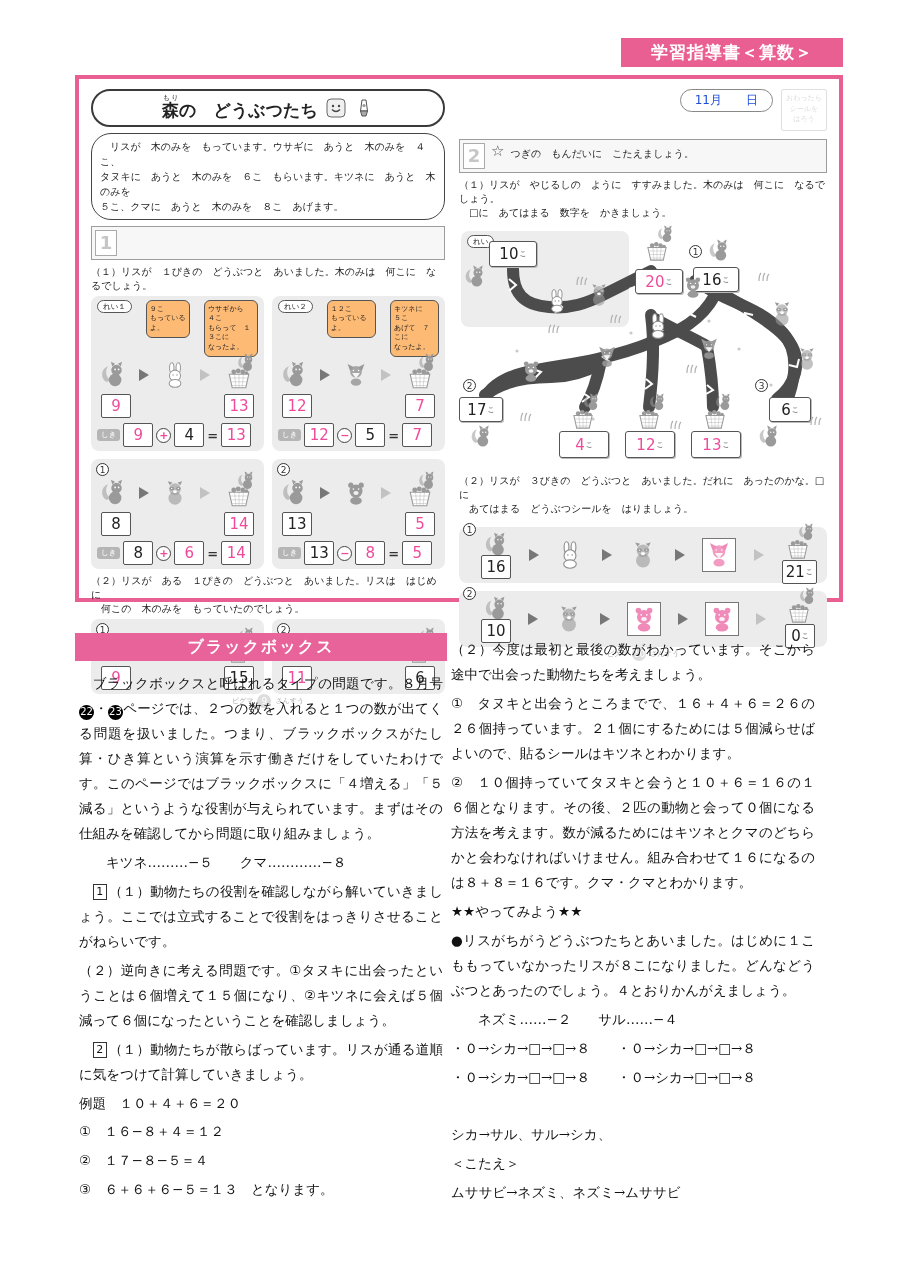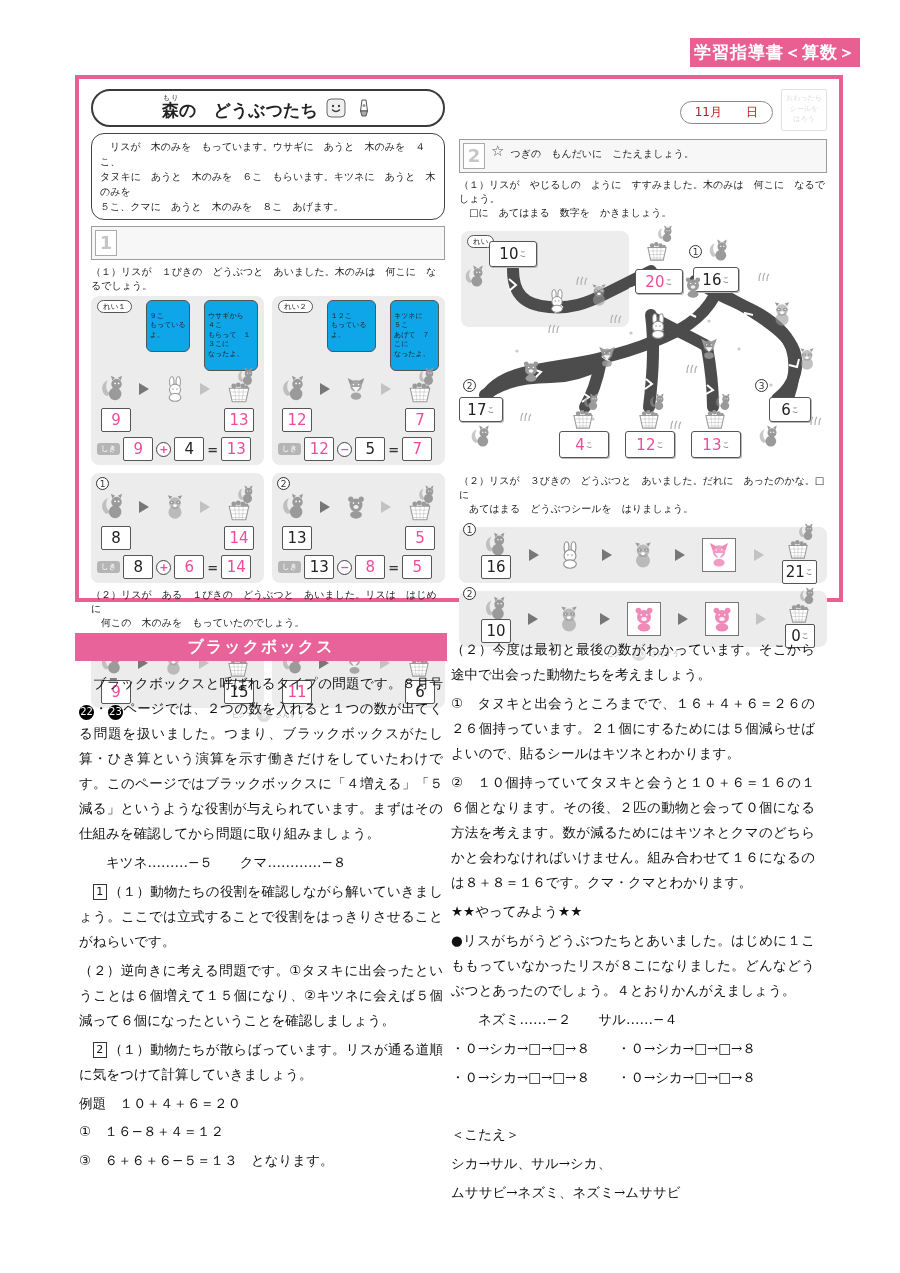--- a/index.html
+++ b/index.html
@@ -8,42 +8,42 @@
     width:900px; height:1273px; position:relative; overflow:hidden;
     font-family:"DejaVu Sans", sans-serif; color:#222;
   }
   :root{
     --pink:#e95f92; --pink-deep:#ef4a9b; --pink-soft:#f08ab8;
     --panel:#ececec; --ink:#333; --gray-icon:#9a9a9a; --path:#4c4c4c;
   }
 
   
   .subject-banner{
-    position:absolute; top:38px; right:40px; background:var(--pink);
-    color:#fff; font-weight:bold; font-size:17px; padding:3px 4px; letter-spacing:1px;
+    position:absolute; top:38px; right:57px; background:var(--pink);
+    color:#fff; font-weight:bold; font-size:17px; padding:3px 30px; letter-spacing:1px;
   }
 
   
   .ws{
     position:absolute; left:75px; top:75px; width:768px; height:527px;
     border:4px solid var(--pink); background:#fff; display:flex; gap:14px;
     padding:10px 12px;
   }
   .col{ width:50%; display:flex; flex-direction:column; position:relative; }
 
   .title-pill{
     border:2px solid #3a3a3a; border-radius:20px; height:38px; flex:none;
     display:flex; align-items:center; justify-content:center; gap:8px;
     font-size:17px; font-weight:bold; color:#222;
   }
   .title-pill ruby rt{ font-size:7px; font-weight:normal; }
   .mini-ic{ width:20px; height:20px; flex:none; }
 
   .intro-box{
-    border:1.5px solid #444; border-radius:13px; margin-top:6px; padding:5px 8px;
+    border:1.5px solid #444; border-radius:20px; margin-top:6px; padding:5px 8px;
     font-size:10px; line-height:1.5; white-space:pre-line; flex:none;
   }
   .q-header{
     border:1.5px solid #9c9c9c; background:#f7f7f7; margin-top:6px; flex:none;
     display:flex; align-items:flex-start; gap:6px; padding:3px; font-size:10px; line-height:1.4;
   }
   .q-num{
     border:1.5px solid #aaa; background:#fff; color:#c6c6c6; font-weight:bold;
     font-size:18px; width:22px; height:26px; flex:none;
     display:flex; align-items:center; justify-content:center;
@@ -52,22 +52,22 @@
   .sub-label{ font-size:10px; line-height:1.4; margin:5px 0 3px; white-space:pre-line; }
 
   .panel-grid{ display:grid; grid-template-columns:1fr 1fr; gap:8px; flex:none; }
   .panel{ background:var(--panel); border-radius:8px; padding:4px 6px; position:relative; }
   .badge{
     border:1px solid #555; border-radius:10px; background:#fff; font-size:7.5px;
     padding:0 5px; height:13px; line-height:12px; flex:none; align-self:flex-start;
   }
   .bubbles{ display:flex; gap:14px; align-items:flex-start; min-height:38px; }
   .bubble{
-    background:#0ea5e9; border:1px solid #555; border-radius:6px;
-    font-size:7px; line-height:1.35; padding:11px 3px; white-space:pre-line;
+    background:#fdba74; border:1px solid #555; border-radius:6px;
+    font-size:7px; line-height:1.35; padding:4px 3px; white-space:pre-line;
   }
   .icon-row{ display:flex; align-items:center; justify-content:space-between; padding:0 2px; height:36px; }
   .ani{ color:var(--gray-icon); display:block; }
   .ani.white{ color:#8f8f8f; }
   .tri{ width:0; height:0; border-top:6px solid transparent; border-bottom:6px solid transparent; border-left:10px solid #777; flex:none; }
   .tri.lt{ border-left-color:#c2c2c2; }
   .bw{ position:relative; width:34px; height:36px; flex:none; }
   .bw .sq{ position:absolute; top:-4px; right:0; }
   .bw .bk{ position:absolute; bottom:0; left:2px; }
   .num-row{ display:flex; justify-content:space-between; padding:0 4px; margin-top:1px; }
@@ -92,21 +92,21 @@
 
   .ws-footer{
     margin-top:auto; display:flex; align-items:center; justify-content:center; gap:4px;
     font-size:7px; color:#aaa; padding-bottom:1px;
   }
   .pg{ width:14px; height:14px; border-radius:50%; background:#ddd; color:#fff; font-size:9px;
        display:flex; align-items:center; justify-content:center; }
 
   
   .date-row{ display:flex; justify-content:flex-end; align-items:flex-start; gap:8px; height:44px; flex:none; }
-  .date-pill{ border:1px solid #888; border-radius:13px; font-size:12px; padding:2px 14px; margin-top:12px; color:#b91c1c; }
+  .date-pill{ border:1px solid #888; border-radius:13px; font-size:12px; padding:2px 14px; margin-top:0; color:#1d4ed8; }
   .sticker-note{
     border:1px solid #e0e0e0; color:#dcdcdc; font-size:7px; line-height:1.5; text-align:center;
     width:46px; height:42px; padding-top:3px; white-space:pre-line; border-radius:2px;
   }
   .star{ font-size:15px; color:#555; margin-top:-2px; }
 
   .maze{ position:relative; width:380px; height:240px; flex:none; margin-top:6px; }
   .maze svg.net{ position:absolute; left:0; top:0; }
   .rei-bg{ position:absolute; left:2px; top:2px; width:168px; height:96px; background:#ededed; border-radius:8px; }
   .m-abs{ position:absolute; }
@@ -737,29 +737,30 @@
 <div class="article">
   <div class="acol">
     <div class="ahead">ブラックボックス</div>
     <p><span>　ブラックボックスと呼ばれるタイプの問題です。８月号</span><span class="circ22">22</span><span>・</span><span class="circ22">23</span><span>ページでは、２つの数を入れると１つの数が出てくる問題を扱いました。つまり、ブラックボックスがたし算・ひき算という演算を示す働きだけをしていたわけです。このページではブラックボックスに「４増える」「５減る」というような役割が与えられています。まずはその仕組みを確認してから問題に取り組みましょう。</span></p>
     <p class="roles">キツネ………−５　　クマ…………−８</p>
     <p>　<span class="boxn">1</span><span>（１）動物たちの役割を確認しながら解いていきましょう。ここでは立式することで役割をはっきりさせることがねらいです。</span></p>
     <p>（２）逆向きに考える問題です。①タヌキに出会ったということは６個増えて１５個になり、②キツネに会えば５個減って６個になったということを確認しましょう。</p>
     <p>　<span class="boxn">2</span><span>（１）動物たちが散らばっています。リスが通る道順に気をつけて計算していきましょう。</span></p>
     <p>例題　１０＋４＋６＝２０</p>
     <p>①　１６−８＋４＝１２</p>
+    <p>②　１７−８−５＝４</p>
     <p>③　６＋６＋６−５＝１３　となります。</p>
   </div>
   <div class="acol">
     <p>（２）今度は最初と最後の数がわかっています。そこから途中で出会った動物たちを考えましょう。</p>
     <p>①　タヌキと出会うところまでで、１６＋４＋６＝２６の２６個持っています。２１個にするためには５個減らせばよいので、貼るシールはキツネとわかります。</p>
     <p>②　１０個持っていてタヌキと会うと１０＋６＝１６の１６個となります。その後、２匹の動物と会って０個になる方法を考えます。数が減るためにはキツネとクマのどちらかと会わなければいけません。組み合わせて１６になるのは８＋８＝１６です。クマ・クマとわかります。</p>
     <p>★★やってみよう★★</p>
     <p>●リスがちがうどうぶつたちとあいました。はじめに１こももっていなかったリスが８こになりました。どんなどうぶつとあったのでしょう。４とおりかんがえましょう。</p>
     <p class="roles">ネズミ……−２　　サル……−４</p>
     <p>・０→シカ→□→□→８　　・０→シカ→□→□→８</p>
     <p>・０→シカ→□→□→８　　・０→シカ→□→□→８</p>
     <div class="gap"></div>
+    <p>シカ→サル、サル→シカ、</p>
     <p>＜こたえ＞</p>
-    <p>シカ→サル、サル→シカ、</p>
     <p>ムササビ→ネズミ、ネズミ→ムササビ</p>
   </div>
 </div>
 
 </body></html>

